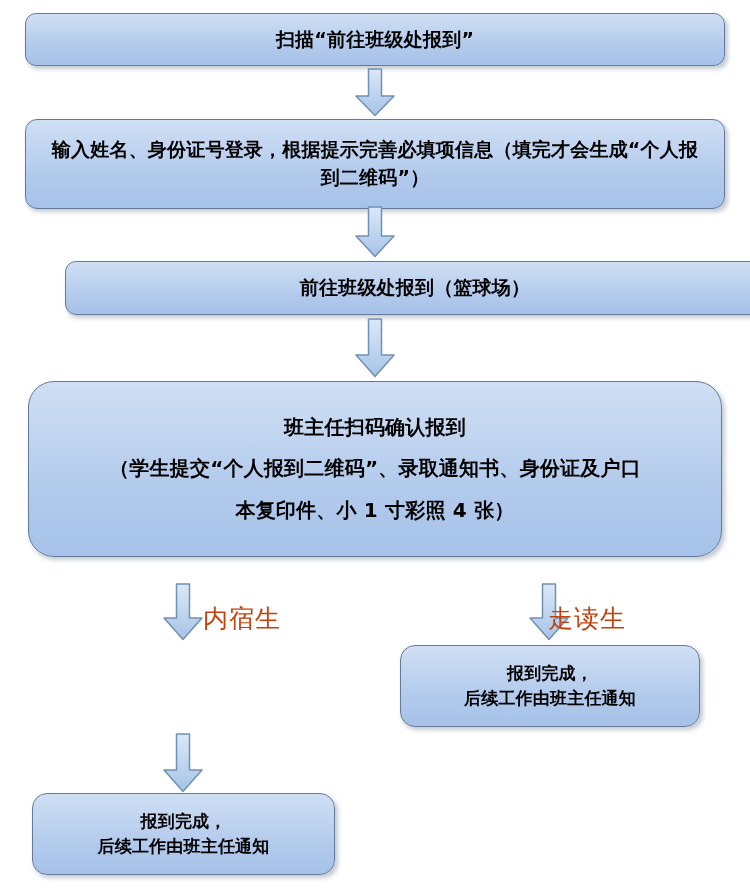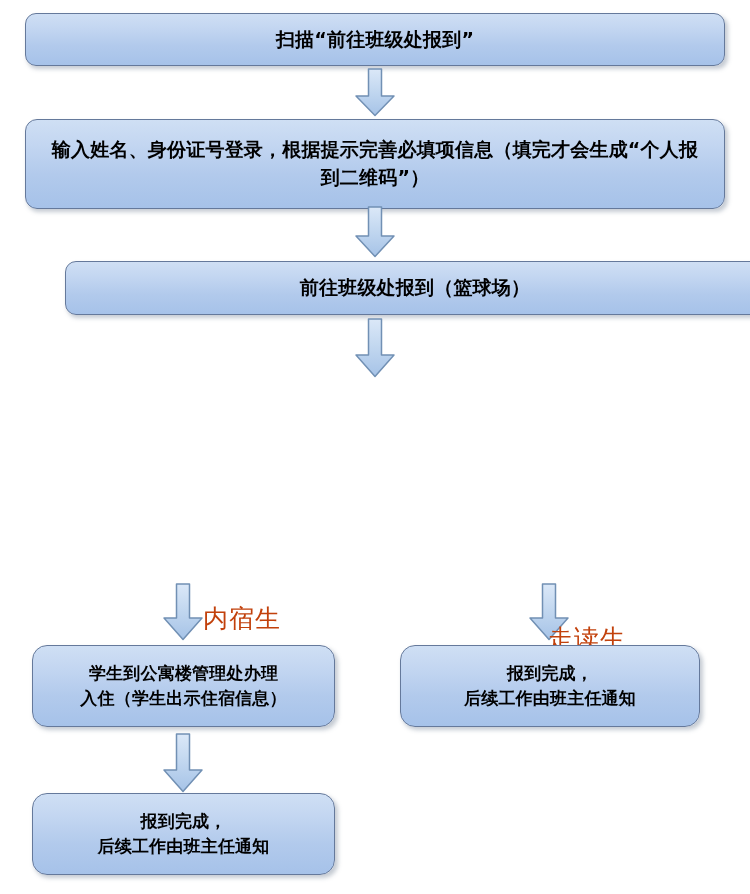--- a/index.html
+++ b/index.html
@@ -100,21 +100,21 @@
   
   .branch-label {
     position: absolute;
     font-family: "DejaVu Serif", "Liberation Serif", serif;
     font-size: 25px;
     color: #c2410c;
     white-space: nowrap;
     letter-spacing: 1px;
   }
   #label-boarding { left: 203px; top: 602px; }
-  #label-day      { left: 548px; top: 622px; }
+  #label-day      { left: 548px; top: 602px; }
 </style>
 </head>
 <body>
 
 <div id="canvas">
 
   <div class="node" id="node-1">
     <div class="node-inner">扫描“前往班级处报到”</div>
   </div>
 
@@ -164,20 +164,27 @@
             <stop offset="0%" stop-color="#dbe8f8"></stop>
             <stop offset="45%" stop-color="#c3d8f0"></stop>
             <stop offset="100%" stop-color="#a6c3e7"></stop>
           </linearGradient>
         </defs>
         <path d="M16.5 1 L29.5 1 L29.5 37 L42 37 L23 58.5 L4 37 L16.5 37 Z" fill="url(#ag3)" stroke="#7190b4" stroke-width="1.5" stroke-linejoin="round"></path>
       </svg>
     </span>
   </div>
 
+  <div class="node" id="node-4">
+    <div class="node-inner">
+      <div>班主任扫码确认报到</div>
+      <div>（学生提交“个人报到二维码”、录取通知书、身份证及户口</div>
+      <div>本复印件、小 1 寸彩照 4 张）</div>
+    </div>
+  </div>
 
   <div class="arrow" style="left:160px; top:583px;">
     <span>
       <svg width="46" height="58" viewBox="0 0 46 58">
         <defs>
           <linearGradient id="ag4" x1="0" y1="0" x2="0" y2="1">
             <stop offset="0%" stop-color="#dbe8f8"></stop>
             <stop offset="45%" stop-color="#c3d8f0"></stop>
             <stop offset="100%" stop-color="#a6c3e7"></stop>
           </linearGradient>
@@ -199,26 +206,20 @@
             <stop offset="100%" stop-color="#a6c3e7"></stop>
           </linearGradient>
         </defs>
         <path d="M16.5 1 L29.5 1 L29.5 35 L42 35 L23 56.5 L4 35 L16.5 35 Z" fill="url(#ag5)" stroke="#7190b4" stroke-width="1.5" stroke-linejoin="round"></path>
       </svg>
     </span>
   </div>
 
   <div class="branch-label" id="label-day">走读生</div>
 
-  <div class="node" id="node-5">
-    <div class="node-inner">
-      <div>学生到公寓楼管理处办理</div>
-      <div>入住（学生出示住宿信息）</div>
-    </div>
-  </div>
 
   <div class="node" id="node-6">
     <div class="node-inner">
       <div>报到完成，</div>
       <div>后续工作由班主任通知</div>
     </div>
   </div>
 
   <div class="arrow" style="left:160px; top:733px;">
     <span>

